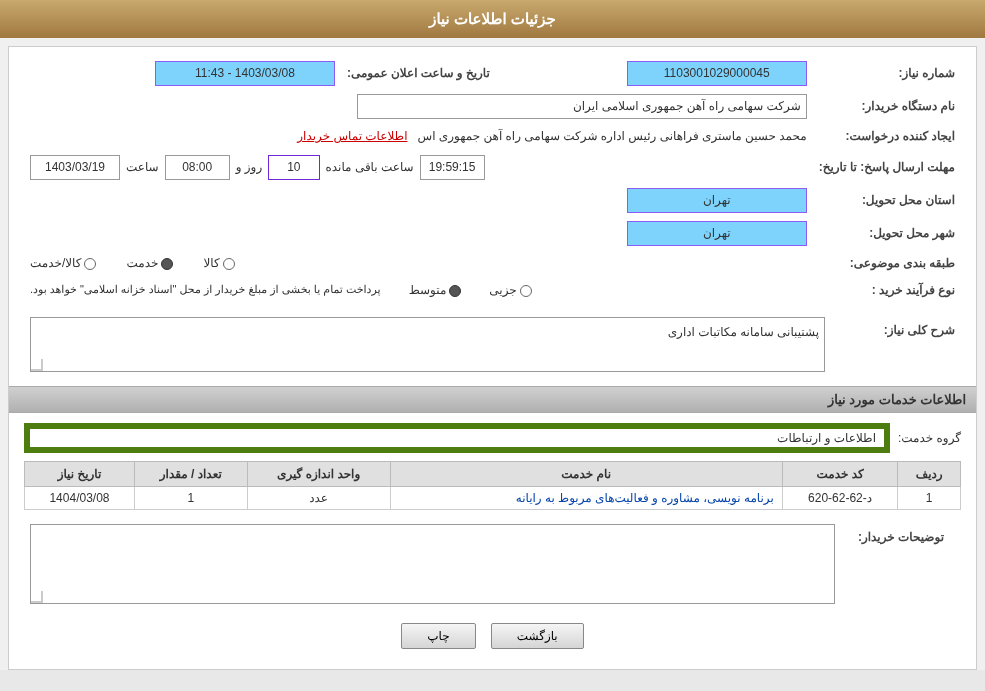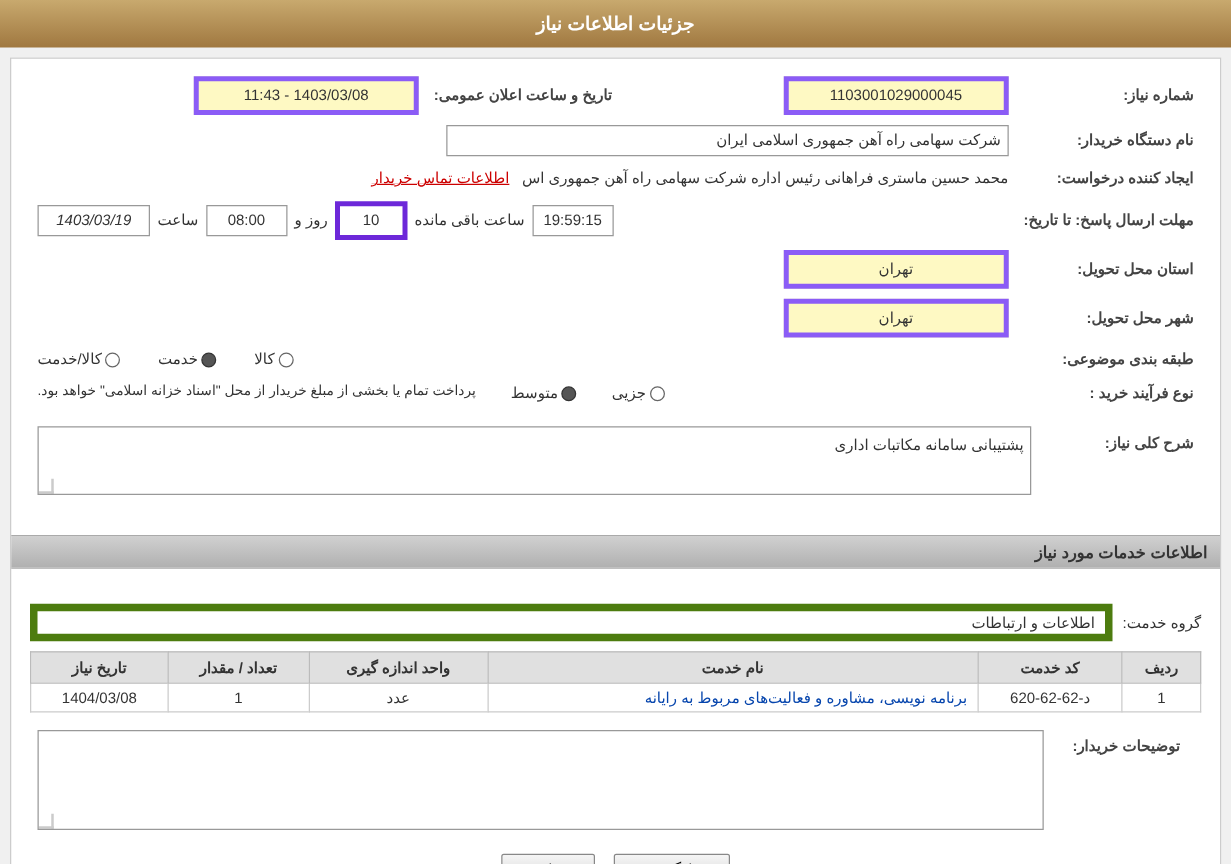--- a/index.html
+++ b/index.html
@@ -27,21 +27,21 @@
       background: #fff;
       margin: 8px;
       border: 1px solid #ccc;
       padding: 10px 15px;
     }
     .section-title {
       background: linear-gradient(to bottom, #d0d0d0, #b0b0b0);
       color: #333;
       font-weight: bold;
       padding: 5px 10px;
-      margin: 28px -15px;
+      margin: 10px -15px;
       font-size: 13px;
       border-top: 1px solid #aaa;
       border-bottom: 1px solid #aaa;
     }
     .info-table {
       width: 100%;
       border-collapse: collapse;
     }
     .info-table td {
       padding: 4px 6px;
@@ -52,22 +52,22 @@
       color: #444;
       font-weight: bold;
       white-space: nowrap;
       text-align: right;
       width: 130px;
     }
     .value-cell {
       text-align: right;
     }
     .input-box {
-      border: 4px solid #8b5cf6;
-      background: #fef9c3;
+      border: 1px solid #8b5cf6;
+      background: #7dd3fc;
       padding: 2px 5px;
       display: inline-block;
       min-width: 180px;
       text-align: center;
     }
     .input-box-wide {
       border: 1px solid #999;
       background: #fff;
       padding: 2px 5px;
       display: inline-block;
@@ -80,24 +80,23 @@
       gap: 6px;
       flex-direction: row-reverse;
       flex-wrap: wrap;
     }
     .date-box {
       border: 1px solid #999;
       background: #fff;
       padding: 2px 6px;
       text-align: center;
       min-width: 90px;
-      font-style: italic;
     }
     .small-box {
-      border: 4px solid #6d28d9;
+      border: 1px solid #6d28d9;
       background: #fff;
       padding: 2px 18px;
       text-align: center;
       min-width: 45px;
     }
     .time-box {
       border: 1px solid #999;
       background: #fff;
       padding: 2px 5px;
       text-align: center;

